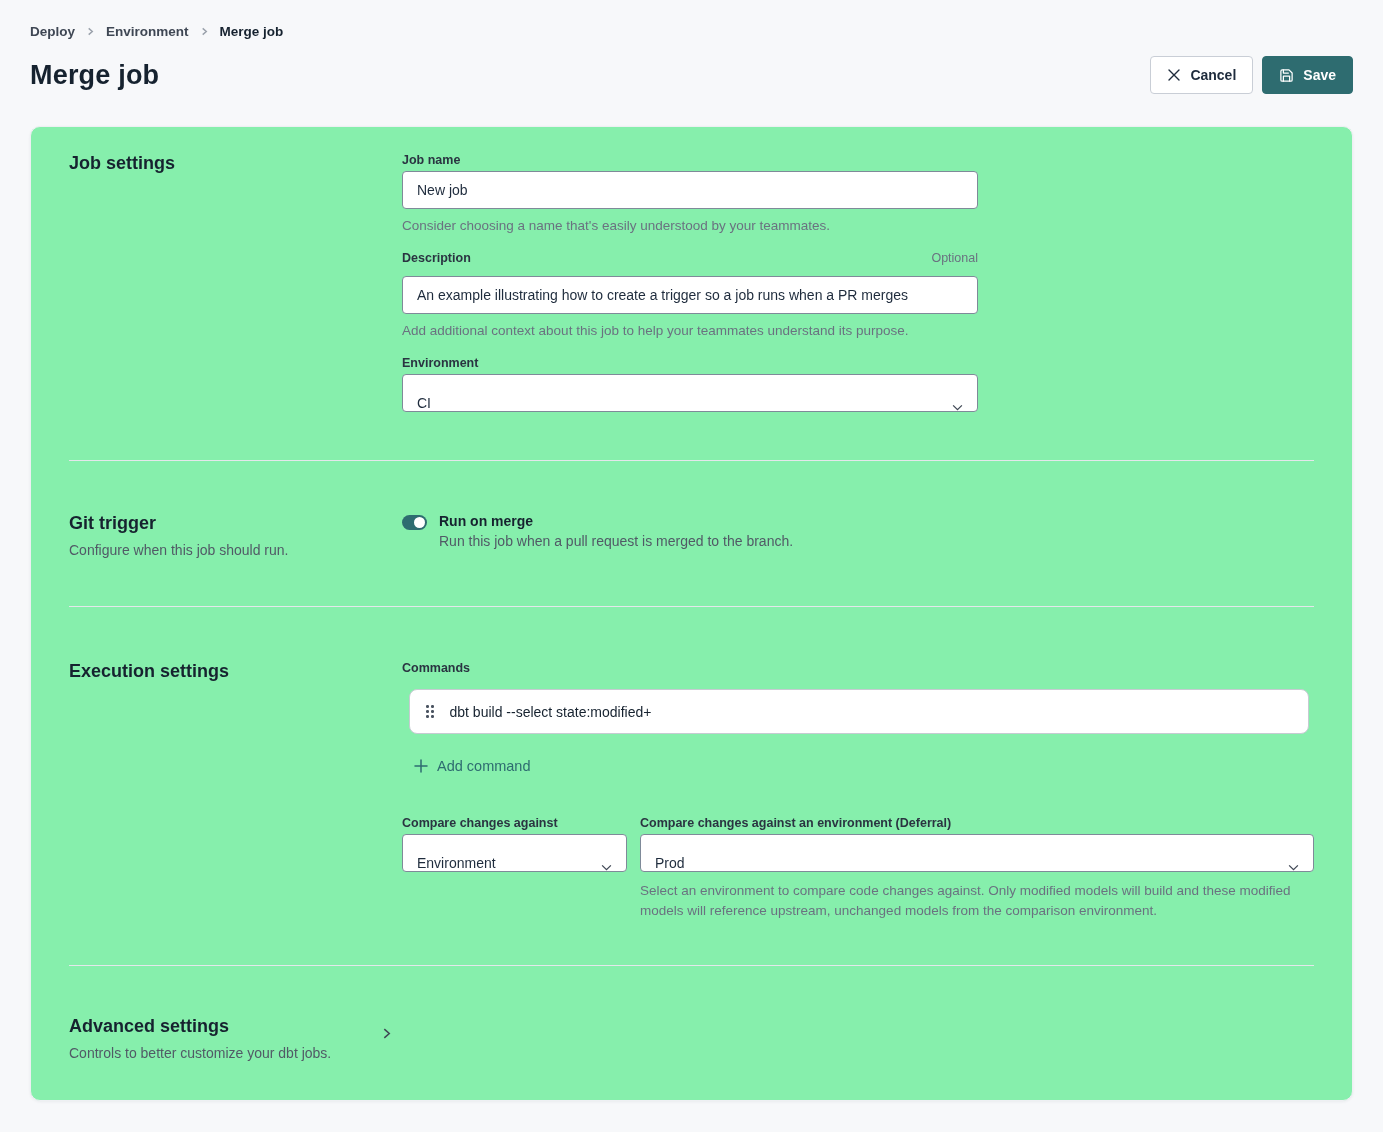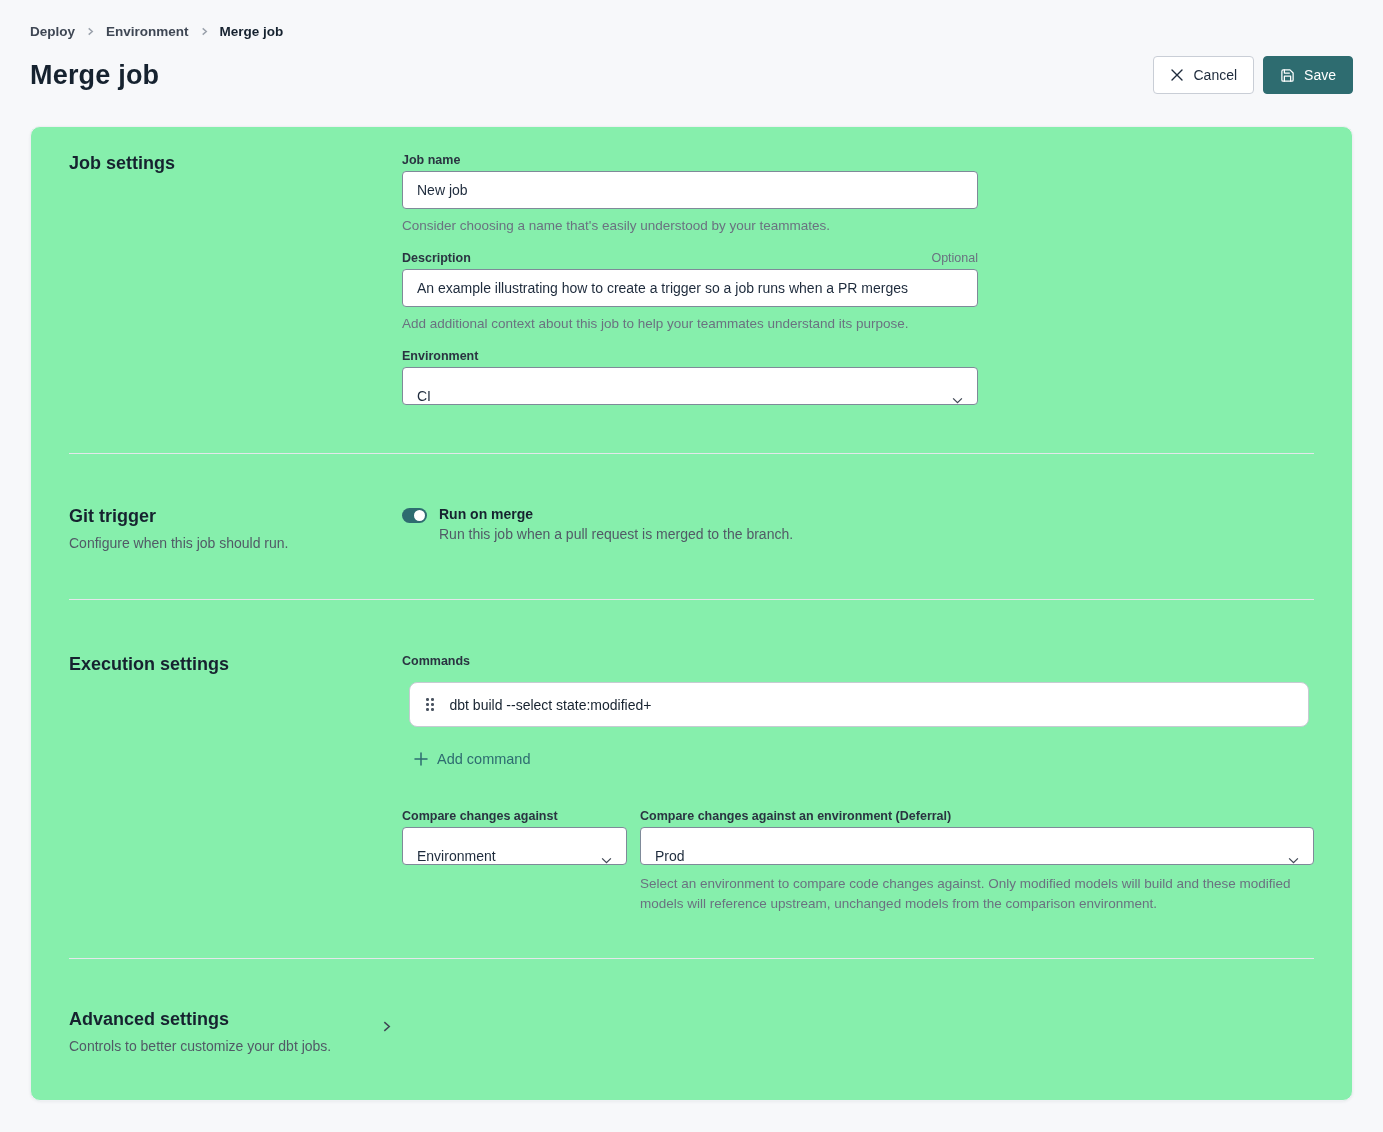--- a/index.html
+++ b/index.html
@@ -38,21 +38,21 @@
   .btn {
     height: 38px;
     display: inline-flex;
     align-items: center;
     gap: 9px;
     padding: 0 16px;
     border-radius: 4px;
     font-size: 14px;
     font-family: "Liberation Sans", sans-serif;
     cursor: pointer;
-    font-weight: 400;
+    font-weight: 700;
   }
   .btn-secondary {
     background: #ffffff;
     border: 1px solid #c9ced6;
     color: #1e2b3c;
   }
   .btn-primary {
     background: #2e6c70;
     border: 1px solid #2e6c70;
     color: #ffffff;
@@ -79,21 +79,21 @@
   .divider { height: 1px; background: #e4e7eb; }
 
   
   .fields { width: 576px; }
   .field-label {
     font-size: 12.5px;
     font-weight: 700;
     color: #2a3441;
     margin-bottom: 4px;
   }
-  .label-row { display: flex; justify-content: space-between; align-items: center; margin-bottom: 4px; }
+  .label-row { display: flex; justify-content: space-between; align-items: center; margin-bottom: 11px; }
   .label-row .field-label { margin-bottom: 0; }
   .optional { font-size: 12.5px; color: #6a7280; font-weight: 400; }
   .text-input {
     width: 100%;
     height: 38px;
     border: 1px solid #7f8a99;
     border-radius: 4px;
     padding: 0 14px;
     font-size: 14px;
     font-family: "Liberation Sans", sans-serif;

